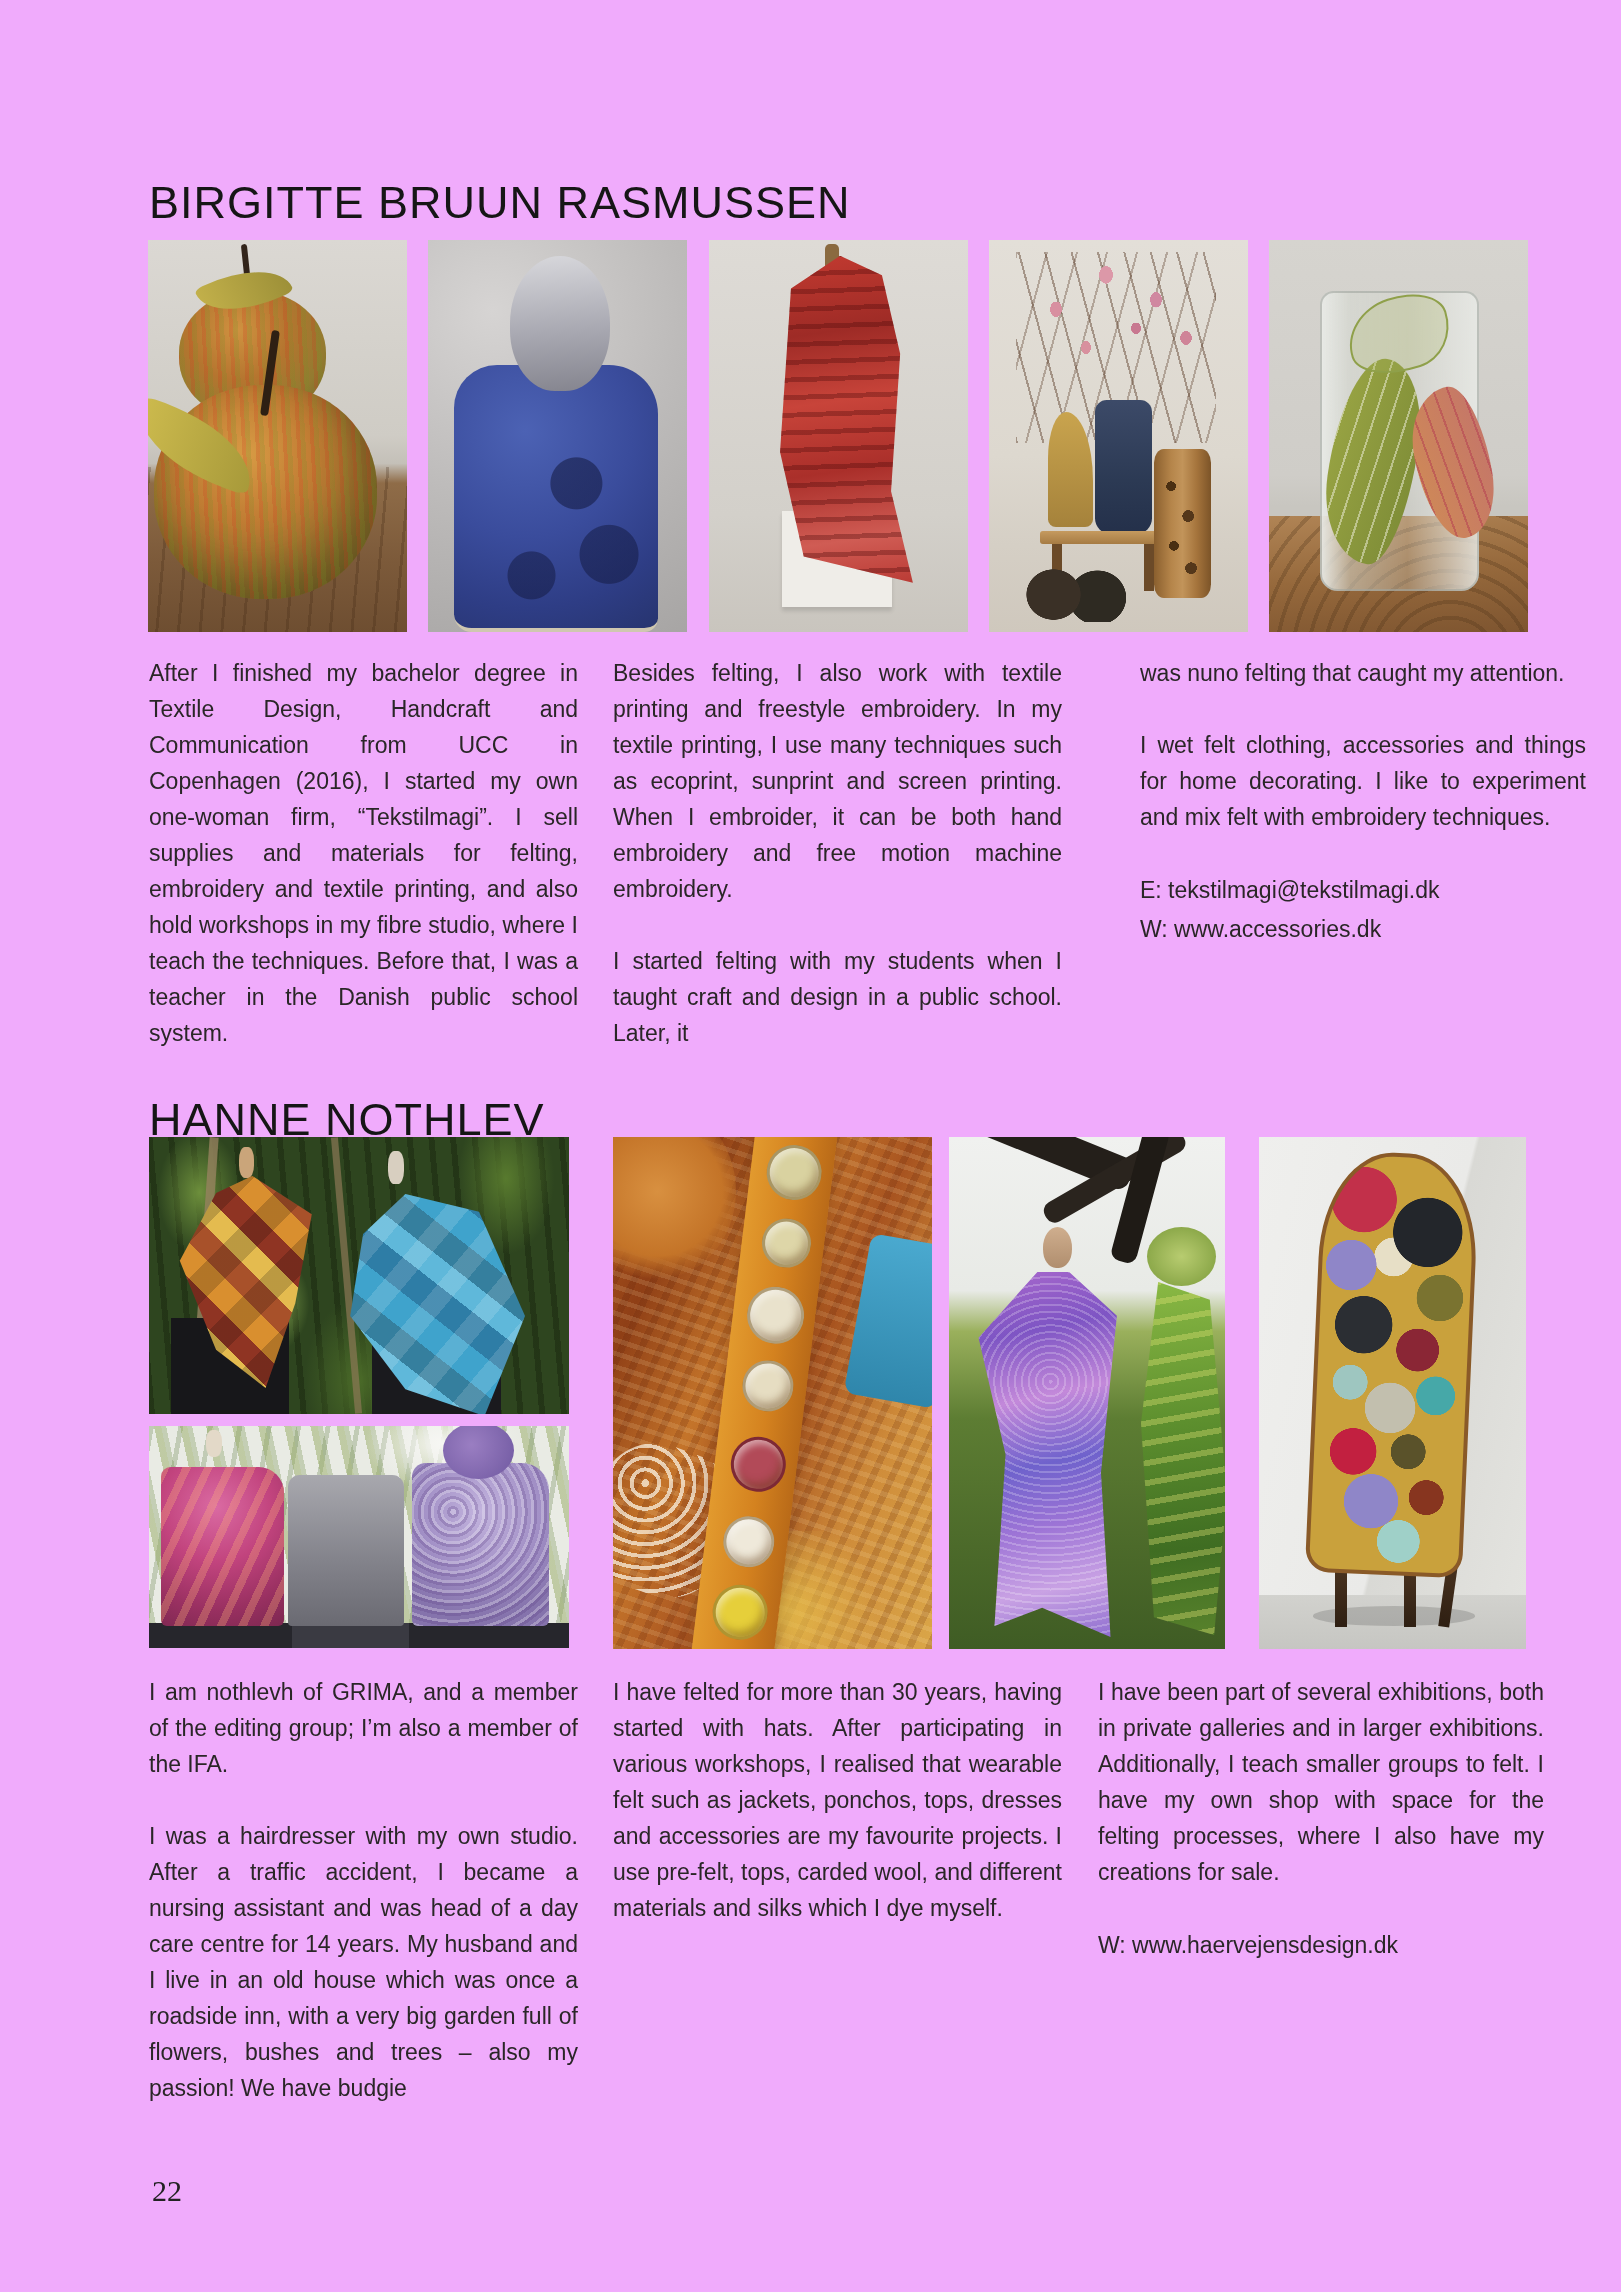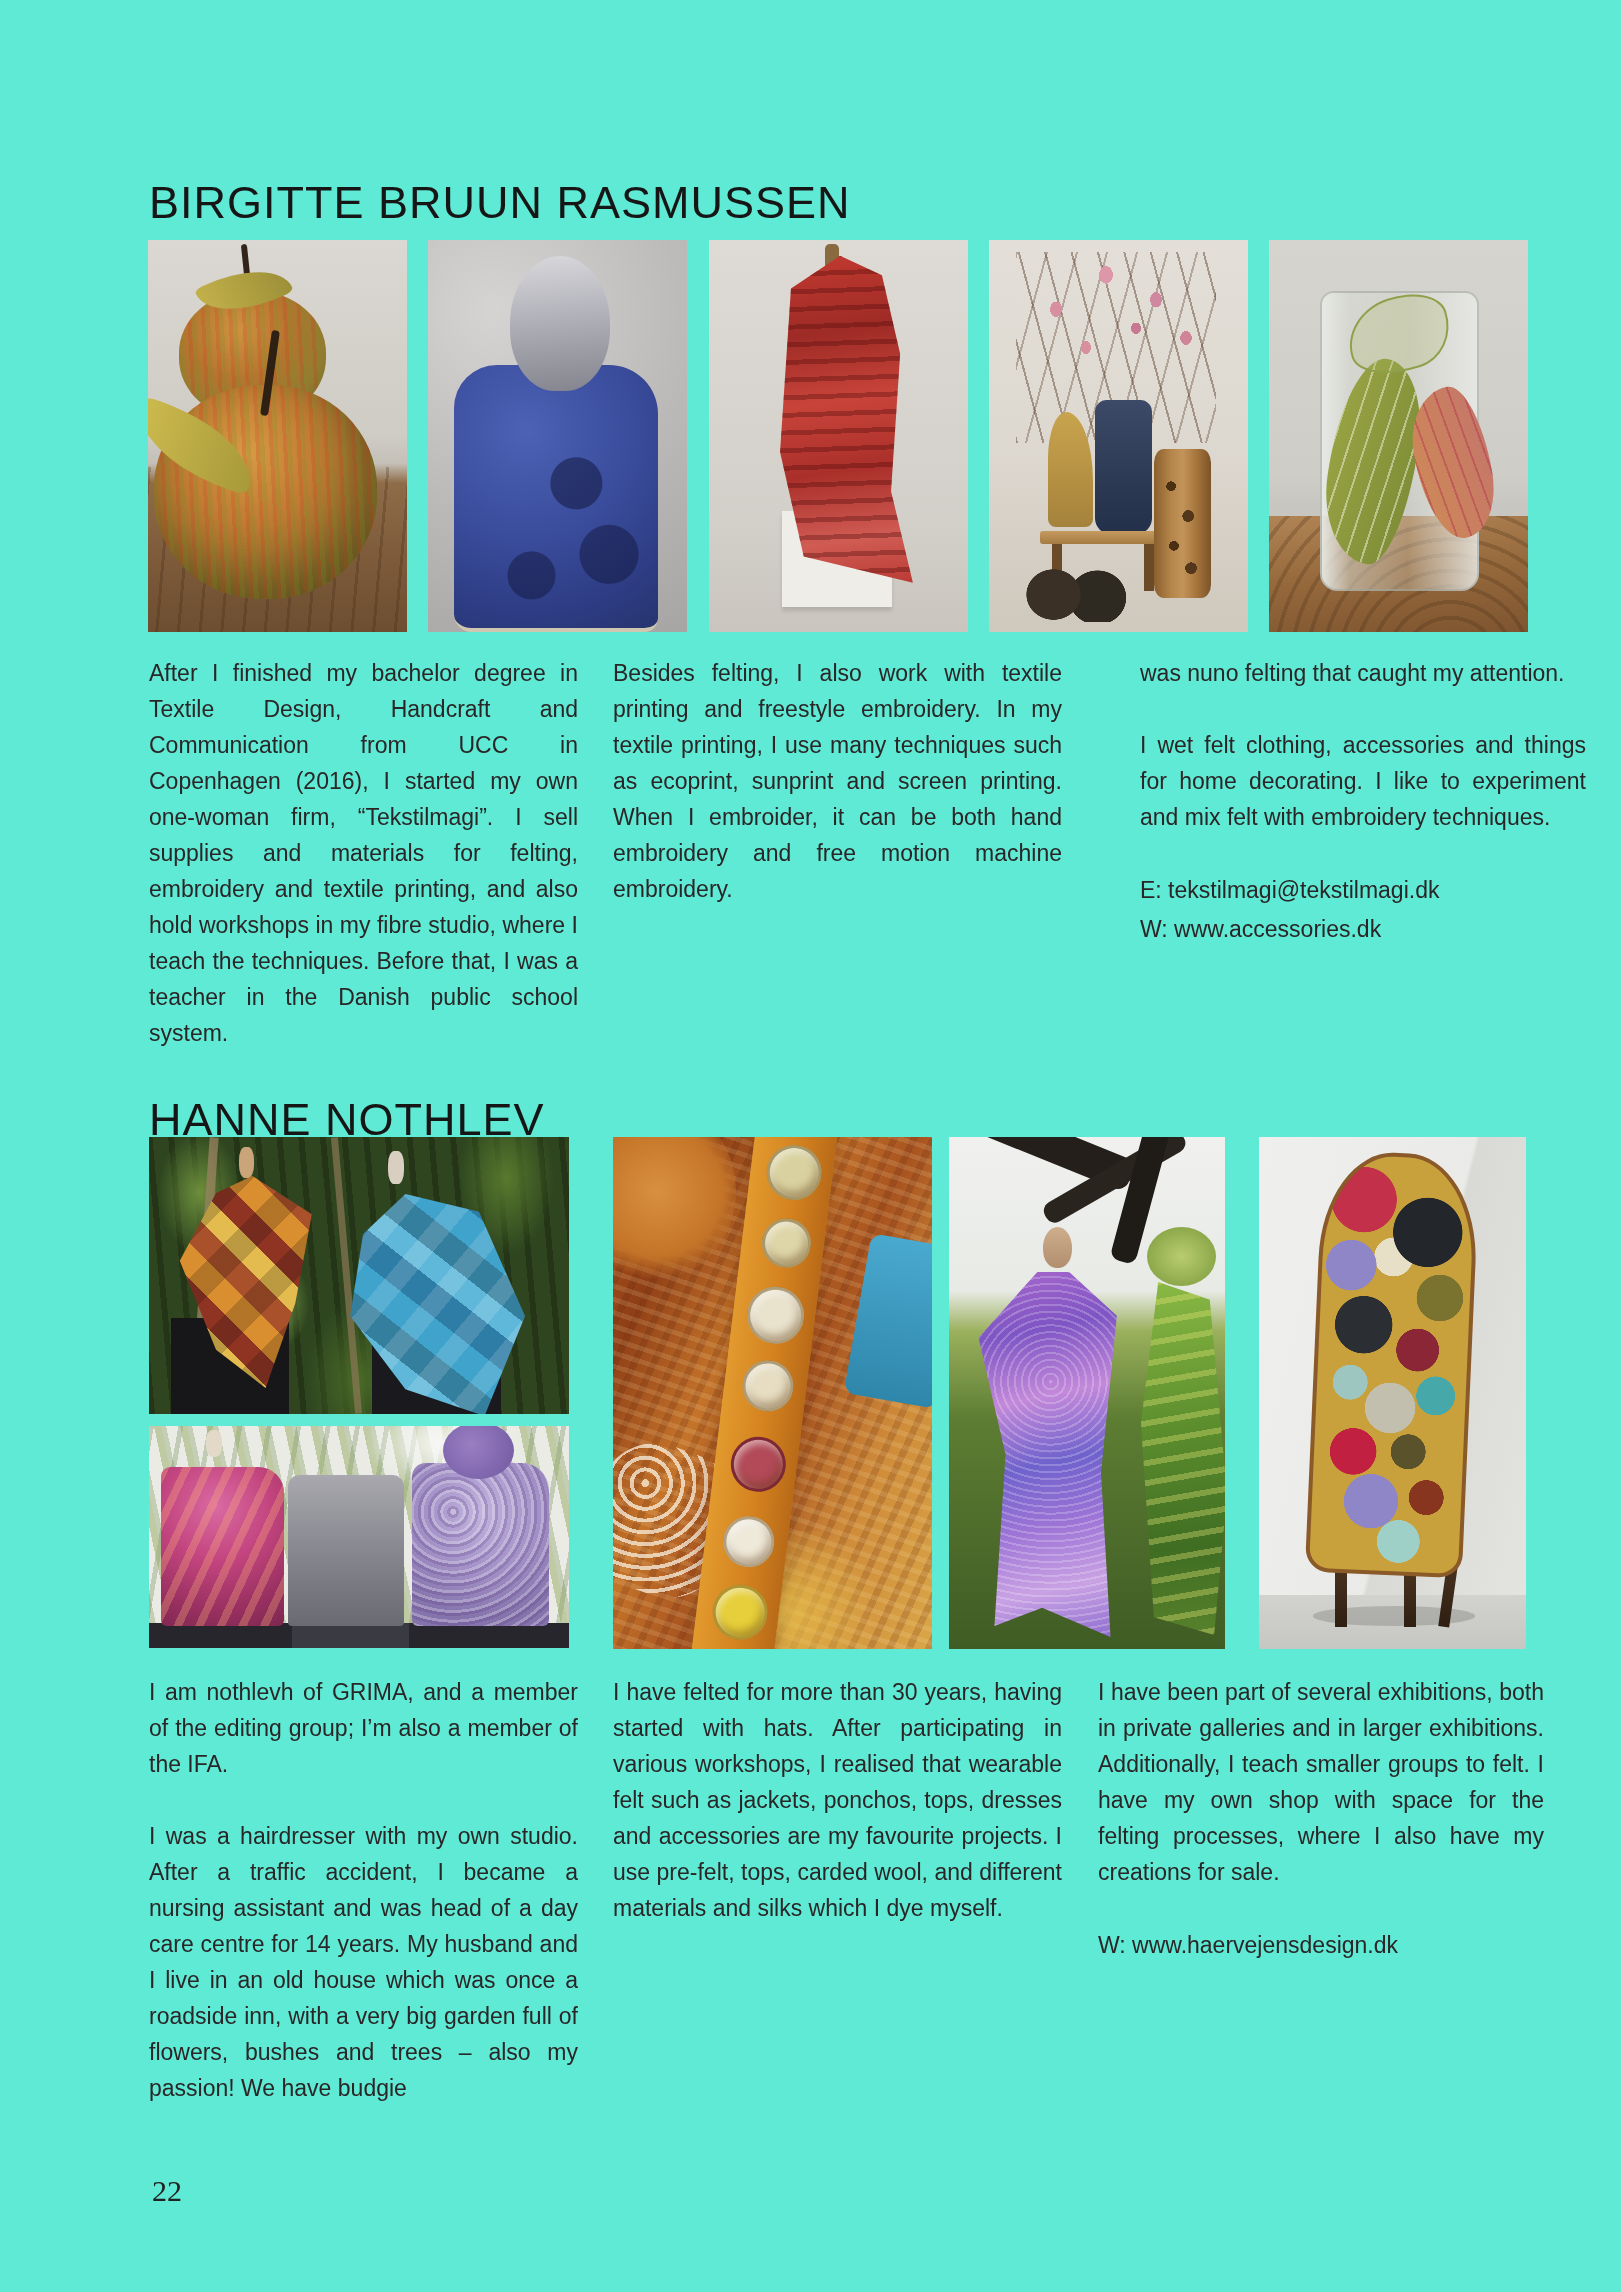--- a/index.html
+++ b/index.html
@@ -1,16 +1,16 @@
 <!DOCTYPE html>
 <html><head>
 <meta charset="utf-8">
 <style>
   html,body{margin:0;padding:0;background:#ffffff;}
-  .page{position:relative;width:1621px;height:2293px;background:#5eead4;overflow:hidden;
+  .page{position:relative;width:1621px;height:2293px;background:#f0abfc;overflow:hidden;
         font-family:"Liberation Sans","DejaVu Sans",sans-serif;color:#2a2627;}
   .title{position:absolute;font-size:45px;font-weight:400;letter-spacing:1px;color:#161616;white-space:nowrap;}
   .col{position:absolute;font-size:23px;line-height:36px;text-align:justify;color:#2a2627;}
   .col p{margin:0 0 36px 0;}
   .contact{margin-top:35px;text-align:left;line-height:39px;}
   .pagenum{position:absolute;left:152px;top:2160px;font-family:"Liberation Serif","DejaVu Serif",serif;
            font-size:30px;color:#222;margin-top:14px;}
   .photo{position:absolute;overflow:hidden;}
   .photo *{position:absolute;}
 
@@ -267,20 +267,21 @@
       <div class="leaf-green5"></div>
       <div class="leaf-pink5"></div>
       <div class="leaf-top5"></div>
     </div>
 
     <div class="col" style="left:149px;top:655px;width:429px;">
       <p>After I finished my bachelor degree in Textile Design, Handcraft and Communication from UCC in Copenhagen (2016), I started my own one-woman firm, “Tekstilmagi”. I sell supplies and materials for felting, embroidery and textile printing, and also hold workshops in my fibre studio, where I teach the techniques. Before that, I was a teacher in the Danish public school system.</p>
     </div>
     <div class="col" style="left:613px;top:655px;width:449px;">
       <p>Besides felting, I also work with textile printing and freestyle embroidery. In my textile printing, I use many techniques such as ecoprint, sunprint and screen printing. When I embroider, it can be both hand embroidery and free motion machine embroidery.</p>
+      <p>I started felting with my students when I taught craft and design in a public school. Later, it</p>
     </div>
     <div class="col" style="left:1140px;top:655px;width:446px;">
       <p>was nuno felting that caught my attention.</p>
       <p>I wet felt clothing, accessories and things for home decorating. I like to experiment and mix felt with embroidery techniques.</p>
       <div class="contact">
         <div>E: tekstilmagi@tekstilmagi.dk</div>
         <div>W: www.accessories.dk</div>
       </div>
     </div>
   </section>

